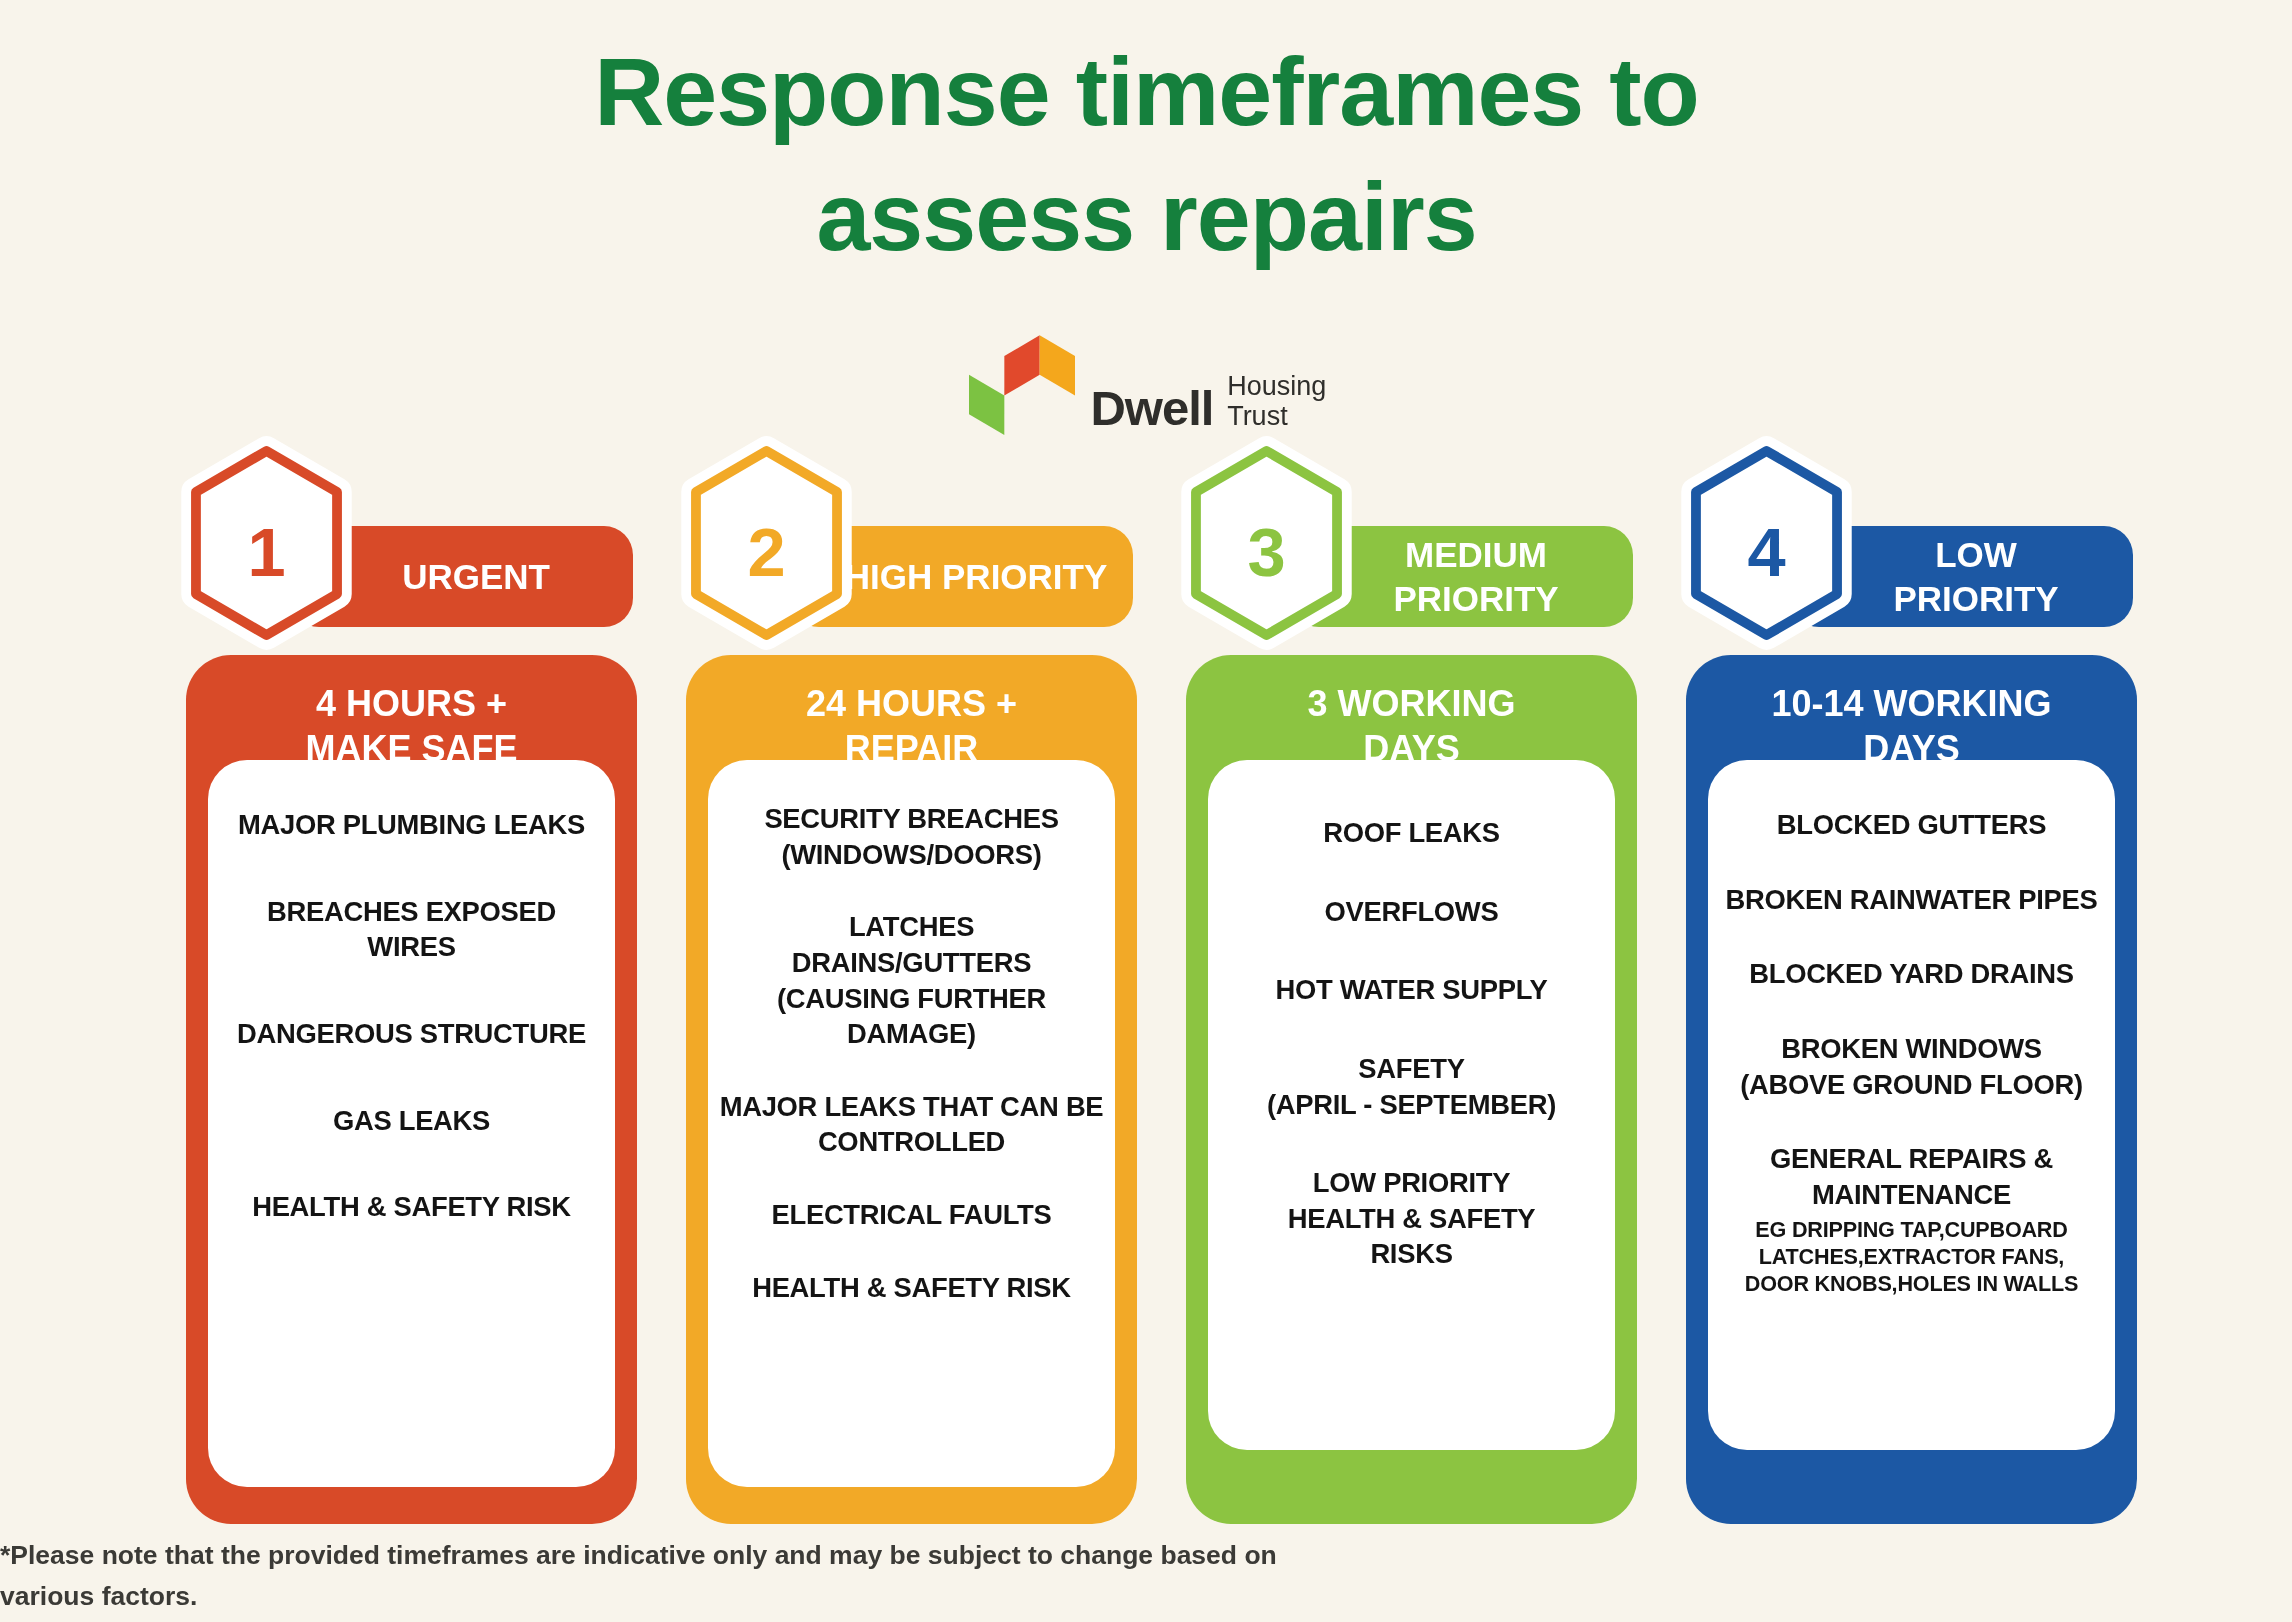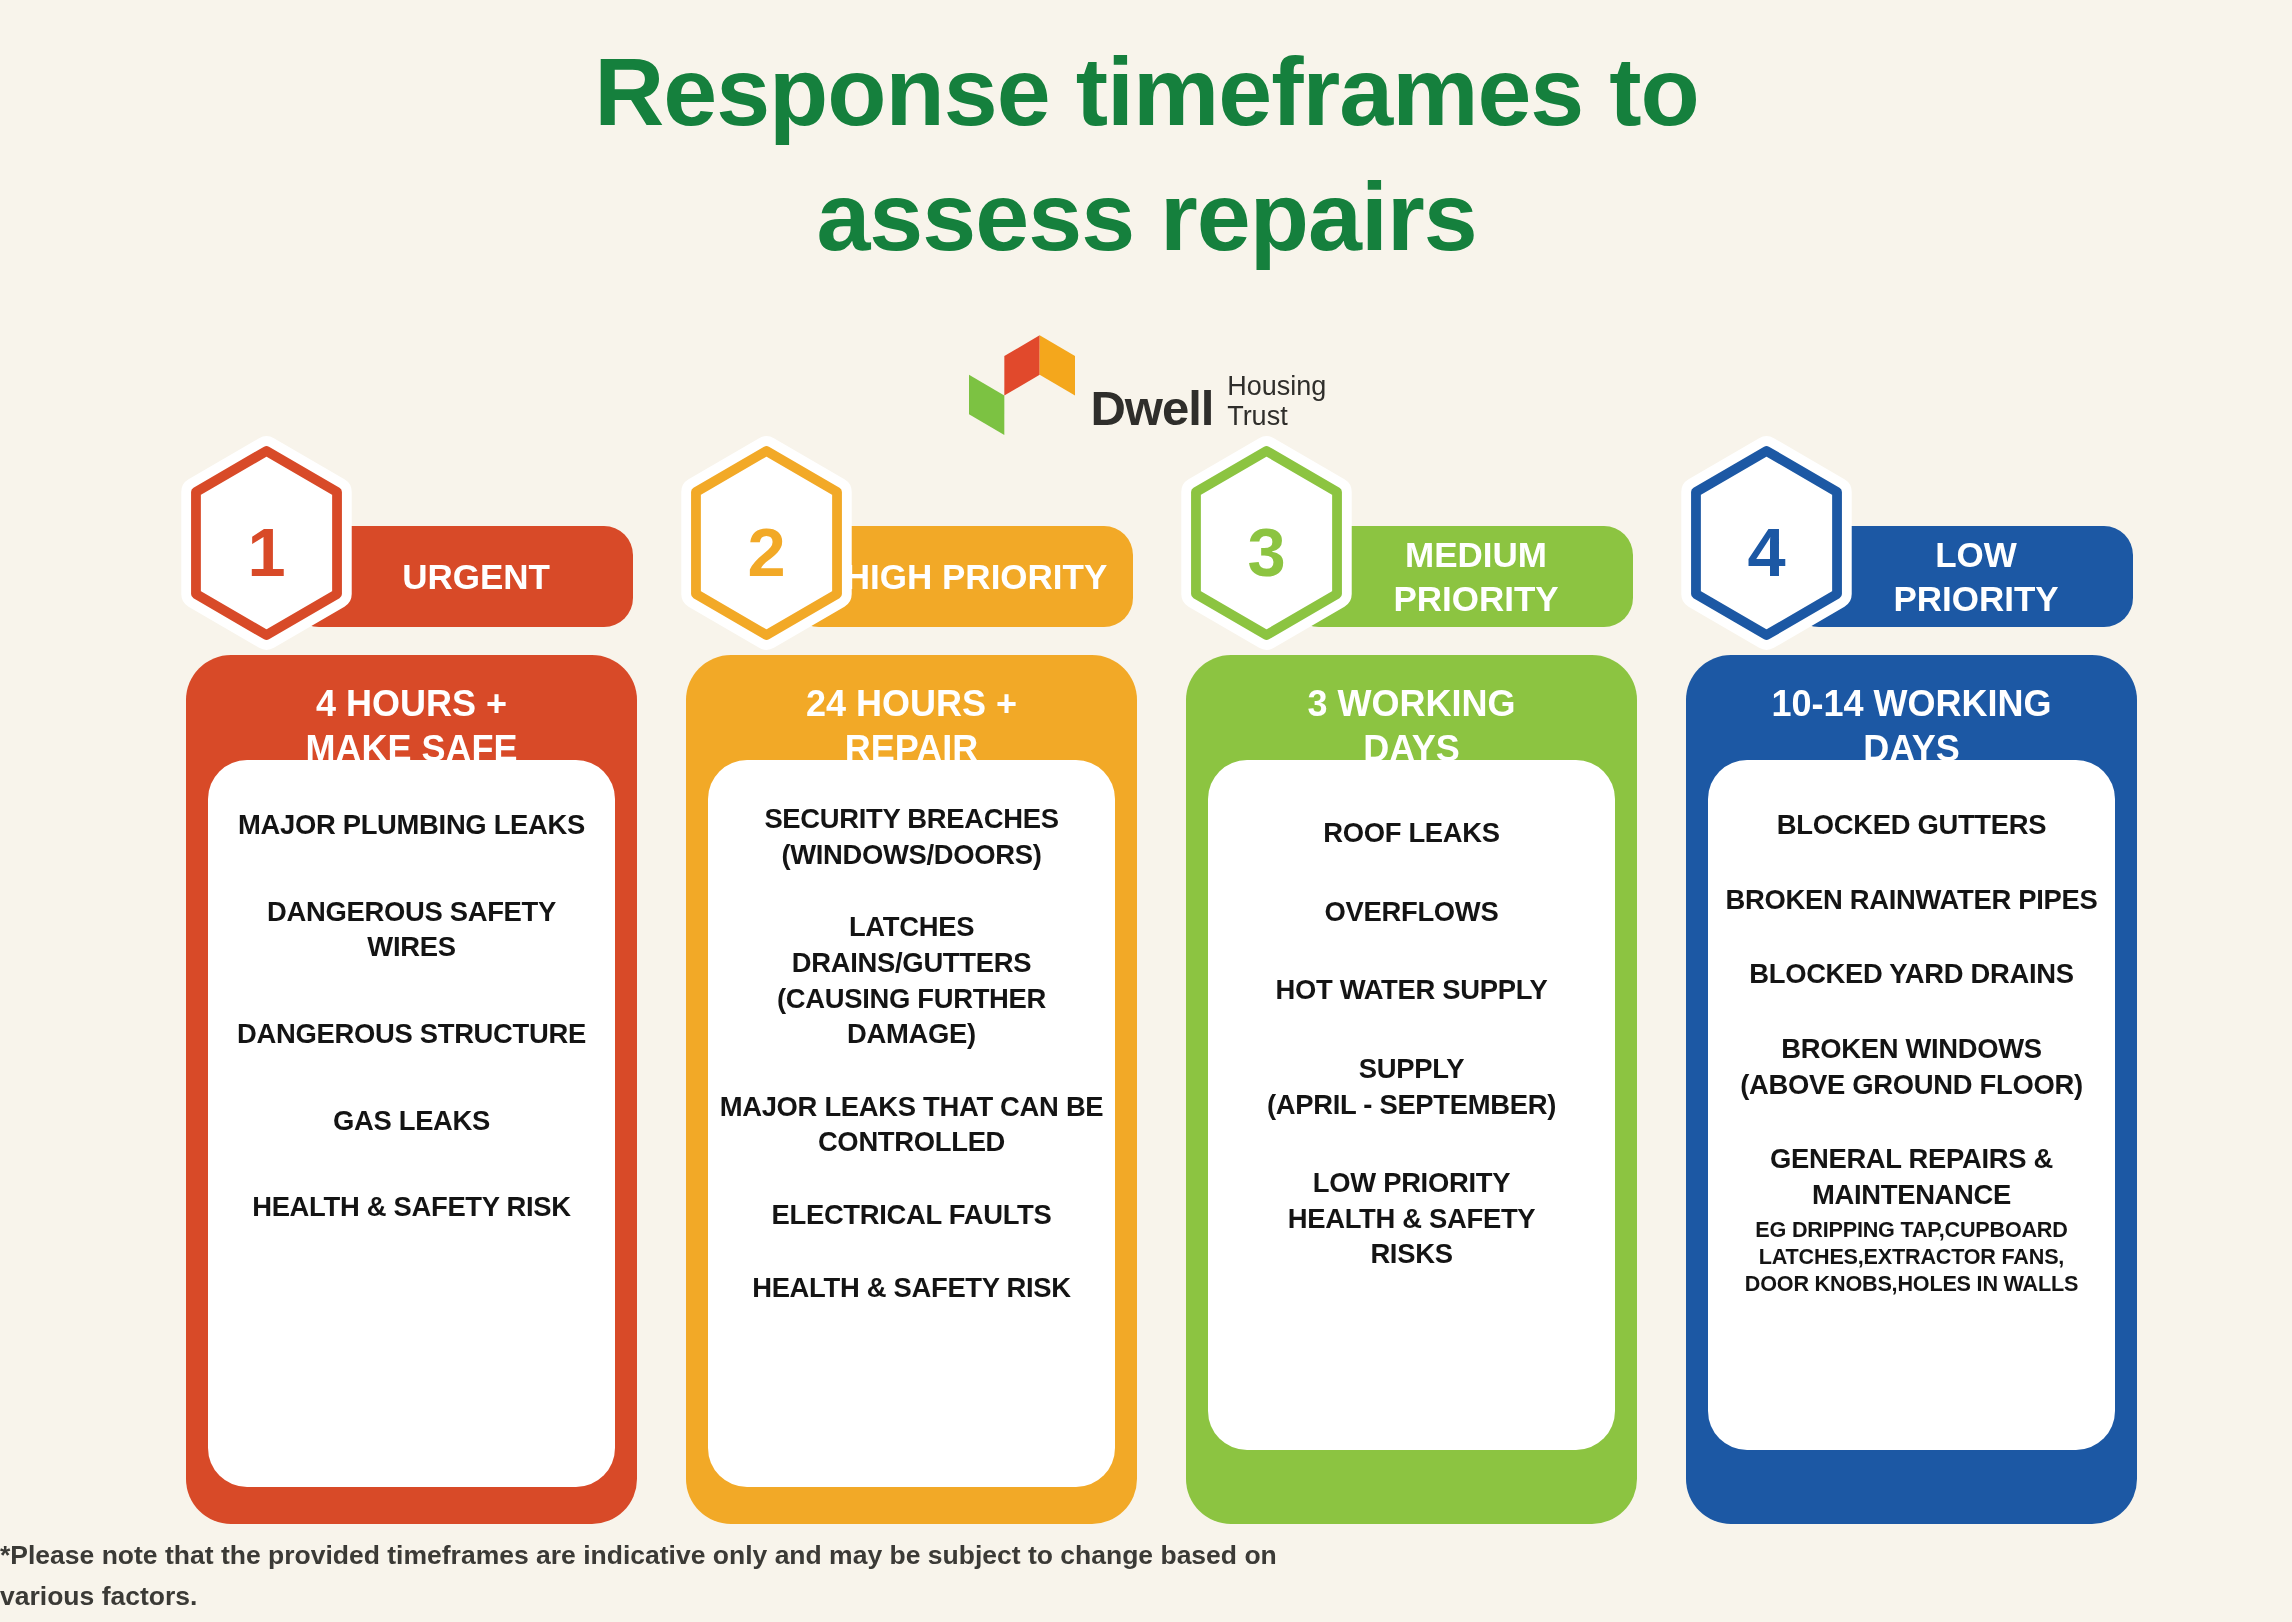--- a/index.html
+++ b/index.html
@@ -95,21 +95,21 @@
     <div class="card">
       <div class="card-header">
             <div>4 HOURS +</div>
             <div>MAKE SAFE</div>
           </div>
       <div class="card-white">
             <div class="item">
               <div>MAJOR PLUMBING LEAKS</div>
             </div>
             <div class="item">
-              <div>DANGEROUS SAFETY</div>
+              <div>BREACHES EXPOSED</div>
               <div>WIRES</div>
             </div>
             <div class="item">
               <div>DANGEROUS STRUCTURE</div>
             </div>
             <div class="item">
               <div>GAS LEAKS</div>
             </div>
             <div class="item">
               <div>HEALTH &amp; SAFETY RISK</div>
@@ -174,21 +174,21 @@
             <div class="item">
               <div>ROOF LEAKS</div>
             </div>
             <div class="item">
               <div>OVERFLOWS</div>
             </div>
             <div class="item">
               <div>HOT WATER SUPPLY</div>
             </div>
             <div class="item">
-              <div>SUPPLY</div>
+              <div>SAFETY</div>
               <div>(APRIL - SEPTEMBER)</div>
             </div>
             <div class="item">
               <div>LOW PRIORITY</div>
               <div>HEALTH &amp; SAFETY</div>
               <div>RISKS</div>
             </div>
           </div>
     </div>
   </section>

